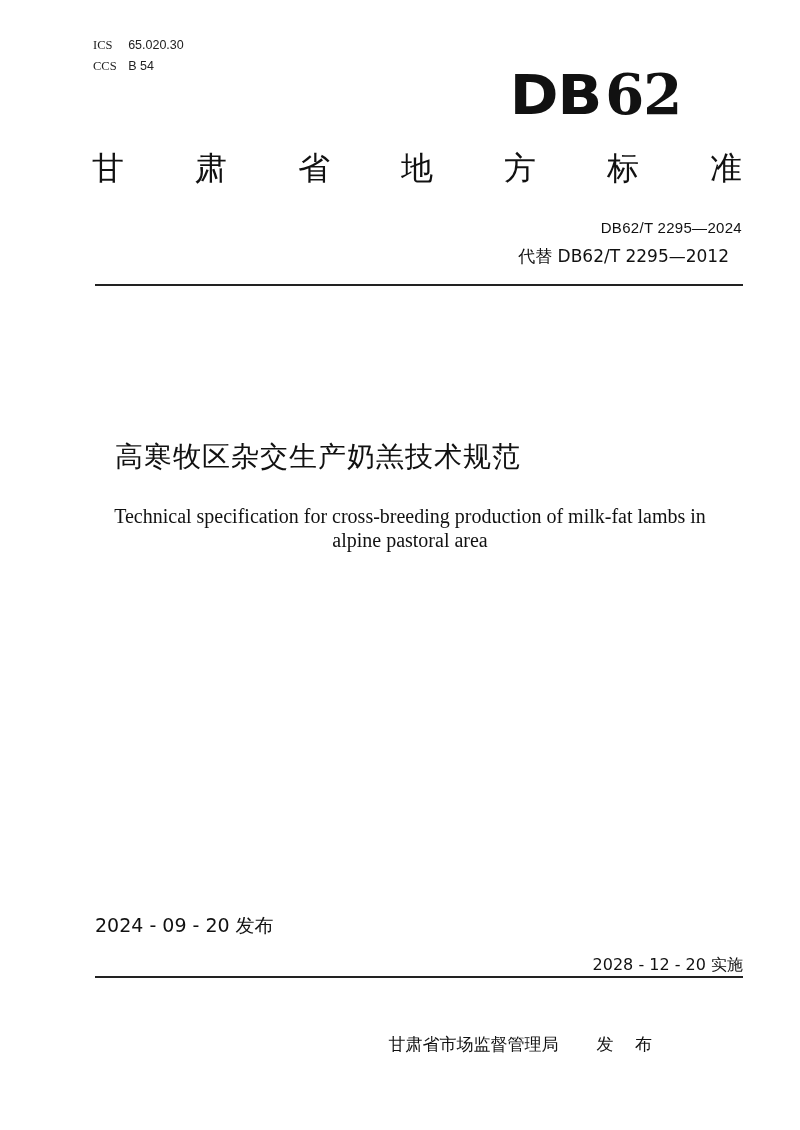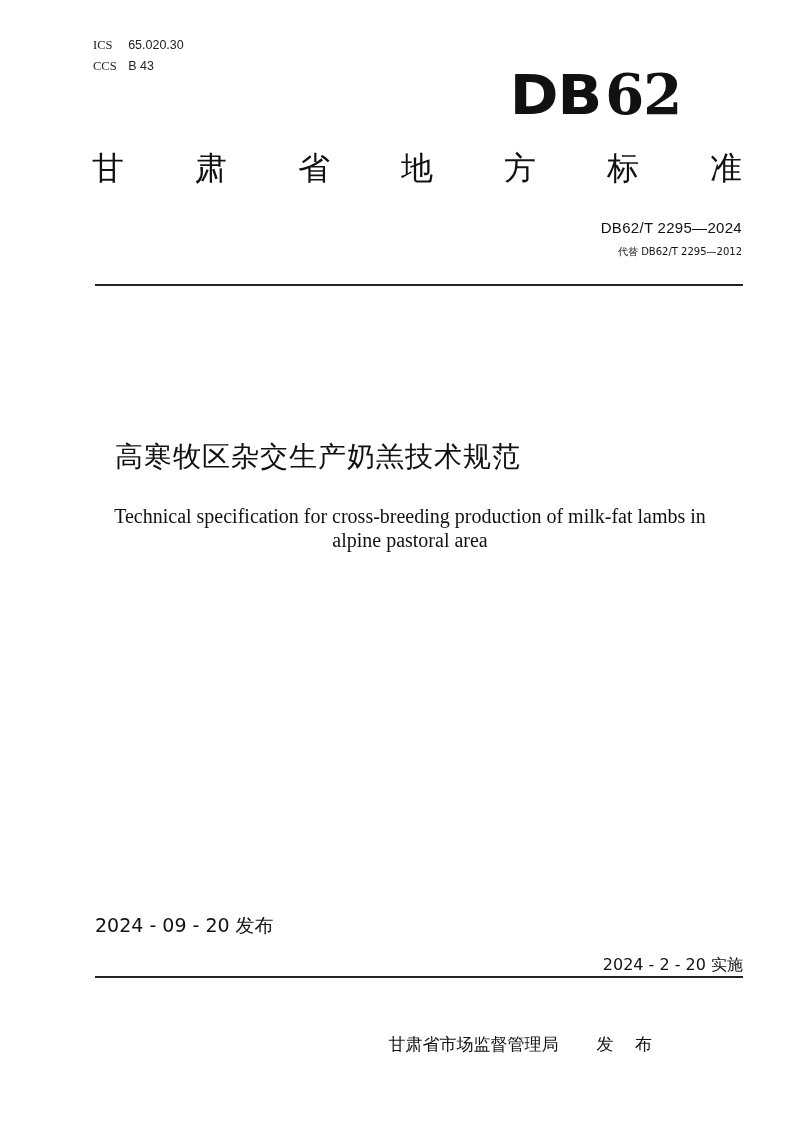--- a/index.html
+++ b/index.html
@@ -8,42 +8,42 @@
   .meta { left: 93px; font-family: "Liberation Serif", serif; font-size: 12.5px; color: #222; }
   .meta .lbl { display: inline-block; width: 32px; }
   .meta .val { font-family: "Liberation Sans", sans-serif; }
   #ics { top: 38px; }
   #ccs { top: 59px; }
   #logo { top: 66px; left: 512px; font-family: "DejaVu Sans", sans-serif; font-weight: 900; font-size: 56px; letter-spacing: -1px; line-height: 1; }
   #logo .db { font-family: "DejaVu Sans", sans-serif; font-weight: bold; transform: scaleX(1.05); display:inline-block; }
   #logo .num { font-family: "DejaVu Serif", serif; font-weight: bold; margin-left: 6px; text-align: center; }
   #std-type { top: 152px; left: 92px; width: 650px; display: flex; justify-content: space-between; font-size: 32px; line-height: 1; }
   #std-no { top: 219px; right: 58px; font-family: Liberation Sans, sans-serif; font-size: 15px; letter-spacing: 0.3px; }
-  #replace { top: 245px; right: 58px; font-size: 10px; }
+  #replace { top: 245px; right: 71px; font-size: 17px; }
   .rule { left: 95px; width: 648px; height: 2px; background: #222; }
   #rule-top { top: 284px; }
   #title-zh { top: 438px; left: 0; width: 636px; text-align: center; font-size: 28px; letter-spacing: 1px; }
   #title-en { top: 504px; left: 100px; width: 620px; text-align: center; font-family: "Liberation Serif", serif; font-size: 20px; line-height: 24px; }
   #date-pub { top: 913px; left: 95px; font-size: 19px; }
   #date-impl { top: 955px; right: 57px; font-size: 16px; }
   #rule-bottom { top: 976px; }
   #issuer { top: 1033px; left: 0; width: 660px; text-align: right; font-size: 17px; }
   #issuer .org { margin-right: 38px; }
   #issuer .act { letter-spacing: 8px; }
 </style>
 </head>
 <body>
 
 <div class="abs meta" id="ics">
   <span class="lbl">ICS</span>
   <span class="val">65.020.30</span>
 </div>
 <div class="abs meta" id="ccs">
   <span class="lbl">CCS</span>
-  <span class="val">B 43</span>
+  <span class="val">B 54</span>
 </div>
 
 <div class="abs" id="logo">
   <span class="db">DB</span><span class="num">62</span>
 </div>
 
 <div class="abs" id="std-type">
   <span>甘</span>
   <span>肃</span>
   <span>省</span>
@@ -55,19 +55,19 @@
 
 <div class="abs" id="std-no">DB62/T 2295—2024</div>
 <div class="abs" id="replace">代替 DB62/T 2295—2012</div>
 
 <div class="abs rule" id="rule-top"></div>
 
 <div class="abs" id="title-zh">高寒牧区杂交生产奶羔技术规范</div>
 <div class="abs" id="title-en">Technical specification for cross-breeding production of milk-fat lambs in alpine pastoral area</div>
 
 <div class="abs" id="date-pub">2024 - 09 - 20 发布</div>
-<div class="abs" id="date-impl">2024 - 2 - 20 实施</div>
+<div class="abs" id="date-impl">2028 - 12 - 20 实施</div>
 
 <div class="abs rule" id="rule-bottom"></div>
 
 <div class="abs" id="issuer">
   <span class="org">甘肃省市场监督管理局</span><span class="act">发 布</span>
 </div>
 
 </body></html>

